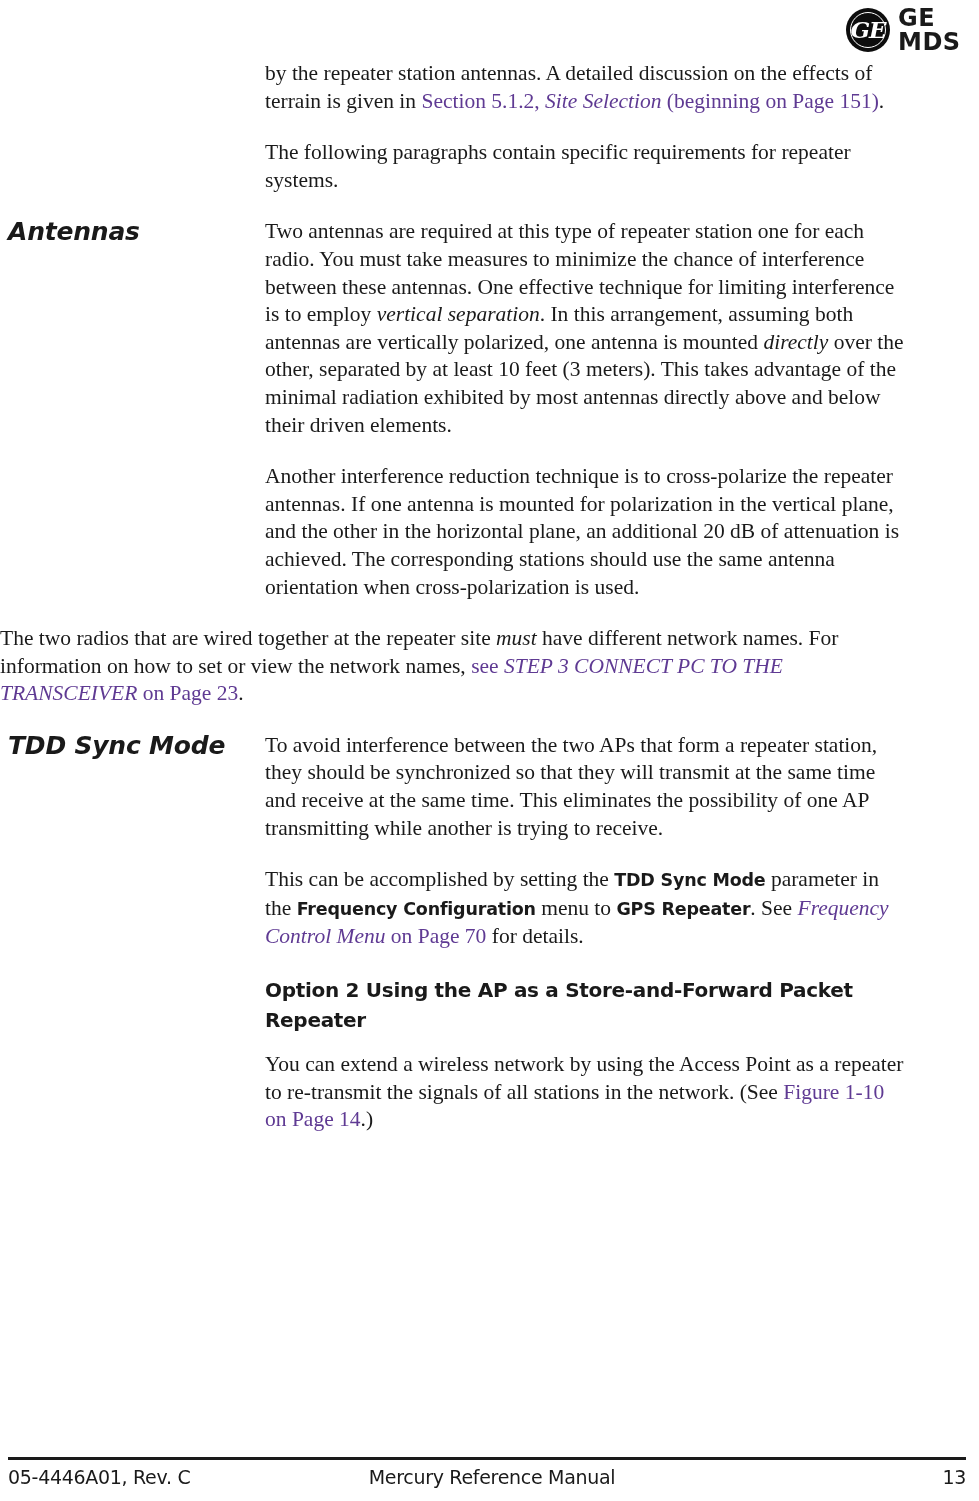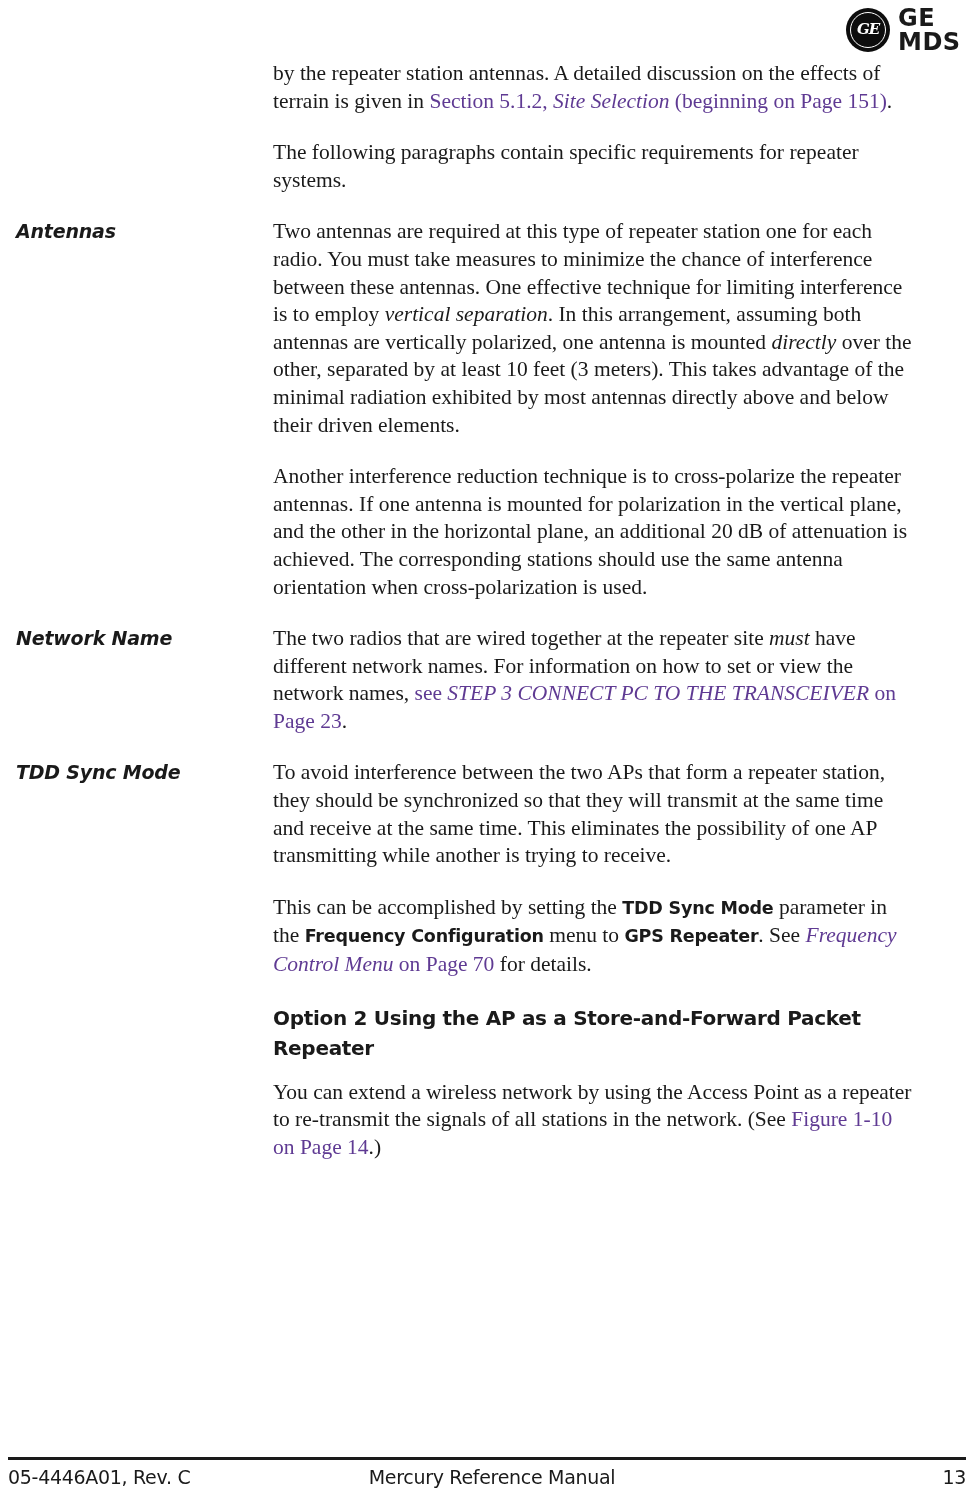--- a/index.html
+++ b/index.html
@@ -48,60 +48,59 @@
     position: absolute;
     left: 0; top: 0;
     width: 44px; height: 44px;
     display: flex;
     align-items: center;
     justify-content: center;
     color: #ffffff;
     font-family: "DejaVu Serif", serif;
     font-style: italic;
     font-weight: bold;
-    font-size: 15px;
+    font-size: 23px;
     letter-spacing: -1px;
     line-height: 1;
     padding-bottom: 2px;
     box-sizing: border-box;
   }
   .ge-wordmark {
     font-family: "DejaVu Sans", "Liberation Sans", sans-serif;
     font-weight: bold;
     font-size: 24px;
     letter-spacing: 0.5px;
     color: #1a1a1a;
     line-height: 1;
   }
 
   
   .content {
     position: absolute;
     left: 0;
     top: 60px;
     width: 909px;
-    padding-left: 8px;
   }
 
   .block {
     position: relative;
     display: flex;
     align-items: flex-start;
   }
 
   .margin-head {
     width: 265px;
     box-sizing: border-box;
     padding-left: 8px;
     padding-right: 6px;
     flex: 0 0 265px;
     font-family: "DejaVu Sans", "Liberation Sans", sans-serif;
     font-weight: bold;
     font-style: italic;
-    font-size: 19px;
+    font-size: 25px;
     line-height: 27.5px;
     color: #1a1a1a;
     letter-spacing: -0.2px;
   }
 
   .col {
     flex: 1 1 auto;
     width: 714px;
     padding-right: 4px;
     box-sizing: border-box;
@@ -199,21 +198,20 @@
 
   <div class="block">
     <div class="margin-head">Antennas</div>
     <div class="col">
       <p class="body"><span>Two antennas are required at this type of repeater station   one for each radio. You must take measures to minimize the chance of interference between these antennas. One effective technique for limiting interference is to employ </span><em>vertical separation</em><span>. In this arrangement, assuming both antennas are vertically polarized, one antenna is mounted </span><em>directly</em><span> over the other, separated by at least 10 feet (3 meters). This takes advantage of the minimal radiation exhibited by most antennas directly above and below their driven elements.</span></p>
       <p class="body">Another interference reduction technique is to cross-polarize the repeater antennas. If one antenna is mounted for polarization in the vertical plane, and the other in the horizontal plane, an additional 20 dB of attenuation is achieved. The corresponding stations should use the same antenna orientation when cross-polarization is used.</p>
     </div>
   </div>
 
   <div class="block">
-    <div class="margin-head">Network Name</div>
     <div class="col">
       <p class="body"><span>The two radios that are wired together at the repeater site </span><em>must</em><span> have different network names. For information on how to set or view the network names, </span><span class="link"><span>see  </span><i>STEP 3   CONNECT PC TO THE TRANSCEIVER</i><span> on Page 23</span></span><span>.</span></p>
     </div>
   </div>
 
   <div class="block">
     <div class="margin-head">TDD Sync Mode</div>
     <div class="col">
       <p class="body">To avoid interference between the two APs that form a repeater station, they should be synchronized so that they will transmit at the same time and receive at the same time. This eliminates the possibility of one AP transmitting while another is trying to receive.</p>
       <p class="body"><span>This can be accomplished by setting the </span><span class="param">TDD Sync Mode</span><span> parameter in the </span><span class="param">Frequency Configuration</span><span> menu to </span><span class="param">GPS Repeater</span><span>. See </span><span class="link"><i>Frequency Control Menu</i><span> on Page 70</span></span><span> for details.</span></p>

